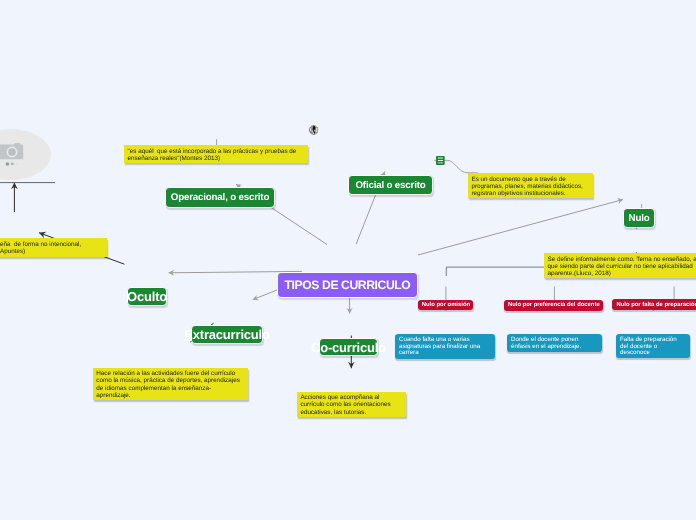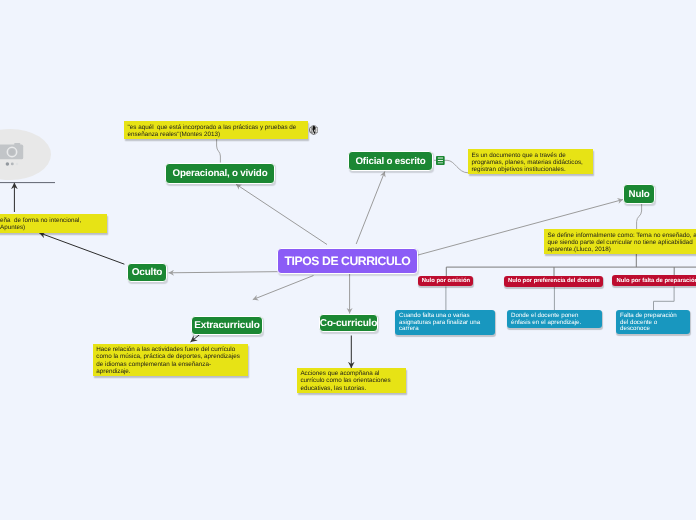--- a/index.html
+++ b/index.html
@@ -1,33 +1,33 @@
 <!DOCTYPE html>
 <html><head>
 <meta charset="utf-8">
 <title>TIPOS DE CURRICULO</title>
 <style>
   html,body{margin:0;padding:0;}
   body{width:696px;height:520px;overflow:hidden;background:#f0f4fd;
        font-family:"Liberation Sans",sans-serif;-webkit-font-smoothing:antialiased;text-rendering:geometricPrecision;}
   #canvas{position:relative;width:696px;height:520px;}
-  .node, .note{transform:translateZ(0);}
+  .node, .note{transform:translateZ(0);margin-top:24px;}
   svg.edges{position:absolute;left:0;top:0;width:696px;height:520px;pointer-events:none;}
 
   .node{position:absolute;box-sizing:border-box;display:flex;align-items:center;
         justify-content:center;text-align:center;}
 
   .central{background:#8b5cf6;border-radius:4px;color:#fff;font-weight:bold;
            font-size:12.2px;letter-spacing:-0.42px;white-space:nowrap;
            box-shadow:1px 1.6px 1.2px rgba(0,0,0,.12);border:1.2px solid #fff;}
 
   .green{background:#1b8733;border-radius:4px;color:#fff;font-weight:bold;
          font-size:9.75px;letter-spacing:-0.18px;white-space:nowrap;
          box-shadow:1px 1.5px 1.1px rgba(0,0,0,.14);border:1.1px solid #fff;}
-  .green.sm{font-size:10px;}
+  .green.sm{font-size:13px;}
 
   .red{background:#bd0c2f;border-radius:3px;color:#fff;font-weight:bold;
        font-size:5.88px;white-space:nowrap;
        box-shadow:0.8px 1.2px 0.9px rgba(0,0,0,.2);}
 
   .teal{background:#1897bf;border-radius:3px;color:#fff;font-size:6.2px;
         flex-direction:column;align-items:flex-start;justify-content:flex-start;
         box-shadow:0.8px 1.2px 0.9px rgba(0,0,0,.2);
         text-align:left;padding:3px 4px;line-height:6.7px;white-space:nowrap;}
 
@@ -123,36 +123,36 @@
     <rect x="18" y="16" width="52" height="9" rx="2" fill="#eaf4eb"></rect>
     <rect x="18" y="40" width="52" height="9" rx="2" fill="#eaf4eb"></rect>
     <rect x="18" y="64" width="52" height="9" rx="2" fill="#eaf4eb"></rect>
   </svg>
 
   <div class="node central" style="left:277px;top:248px;width:141px;height:26px;">
     <span>TIPOS DE CURRICULO</span>
   </div>
 
   <div class="node green" style="left:165px;top:163px;width:110px;height:21px;">
-    <span>Operacional, o vivido</span>
+    <span>Operacional, o escrito</span>
   </div>
 
   <div class="node green" style="left:348px;top:151px;width:85px;height:20px;">
     <span>Oficial o escrito</span>
   </div>
 
   <div class="node green" style="left:623px;top:184px;width:32px;height:20px;">
     <span>Nulo</span>
   </div>
 
   <div class="node green sm" style="left:127px;top:263px;width:40px;height:19px;">
     <span>Oculto</span>
   </div>
 
-  <div class="node green sm" style="left:191px;top:316px;width:72px;height:19px;">
+  <div class="node green sm" style="left:191px;top:301px;width:72px;height:19px;">
     <span>Extracurriculo</span>
   </div>
 
   <div class="node green sm" style="left:319px;top:314px;width:59px;height:18px;">
     <span>Co-curriculo</span>
   </div>
 
   <div class="node red" style="left:418.4px;top:275.7px;width:55.1px;height:10.6px;">
     <span>Nulo por omisión</span>
   </div>

